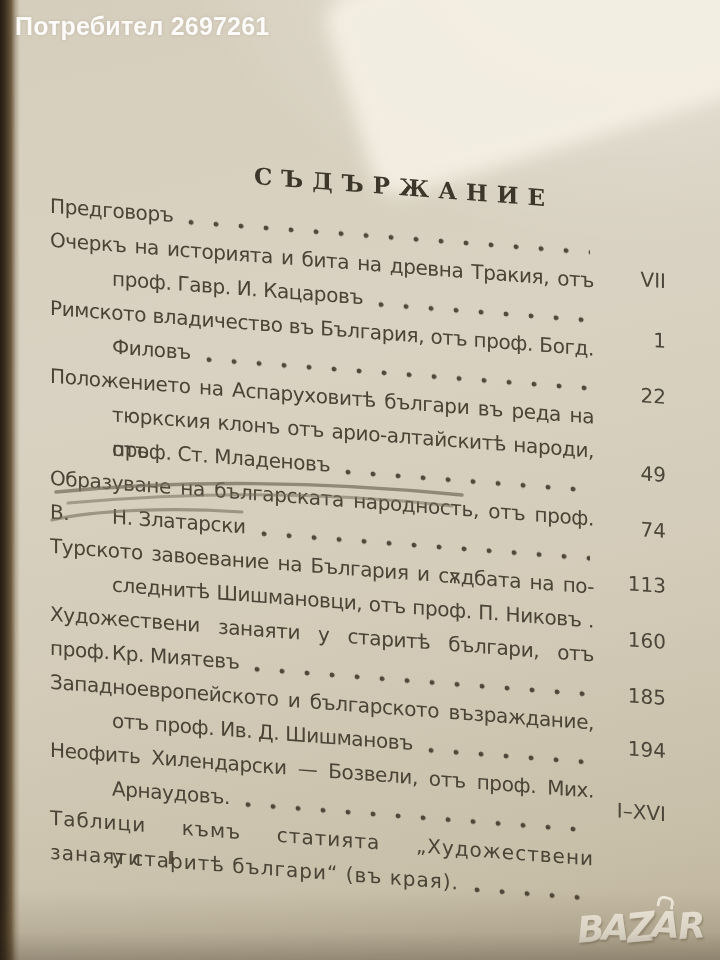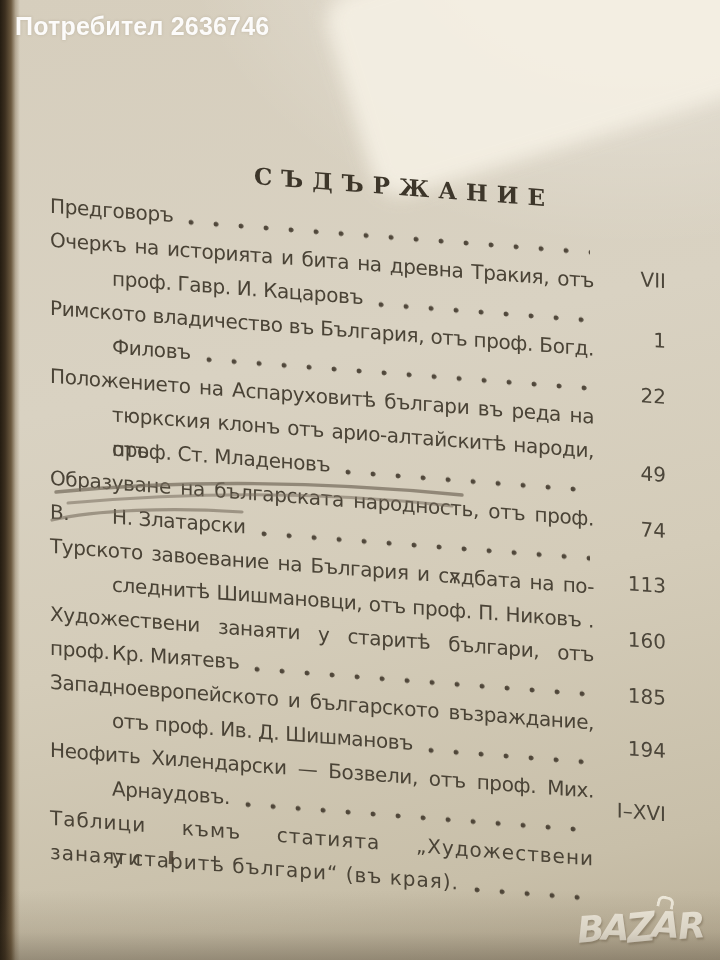--- a/index.html
+++ b/index.html
@@ -194,18 +194,18 @@
   </div>
 
   <svg class="pencil" width="720" height="960" viewBox="0 0 720 960">
     <path d="M56,492 C150,483 290,478 462,495" fill="none" stroke="rgba(118,108,93,0.72)" stroke-width="3.4" stroke-linecap="round"></path>
     <path d="M68,503 C170,494 305,489 452,506" fill="none" stroke="rgba(118,108,93,0.55)" stroke-width="3" stroke-linecap="round"></path>
     <path d="M52,520 C95,510 172,507 242,512" fill="none" stroke="rgba(118,108,93,0.6)" stroke-width="3.2" stroke-linecap="round"></path>
   </svg>
 
   <div class="stray"></div>
 
-  <div class="watermark">Потребител 2636746</div>
+  <div class="watermark">Потребител 2697261</div>
 
   <div class="logo"><span class="lt lt0">B</span><span class="lt lt1">A</span><span class="lt lt2">Z</span><span class="lt lt3 bag">A</span><span class="lt lt4">R</span></div>
 
   <div class="bottom-shade"></div>
 </div>
 
 </body></html>

